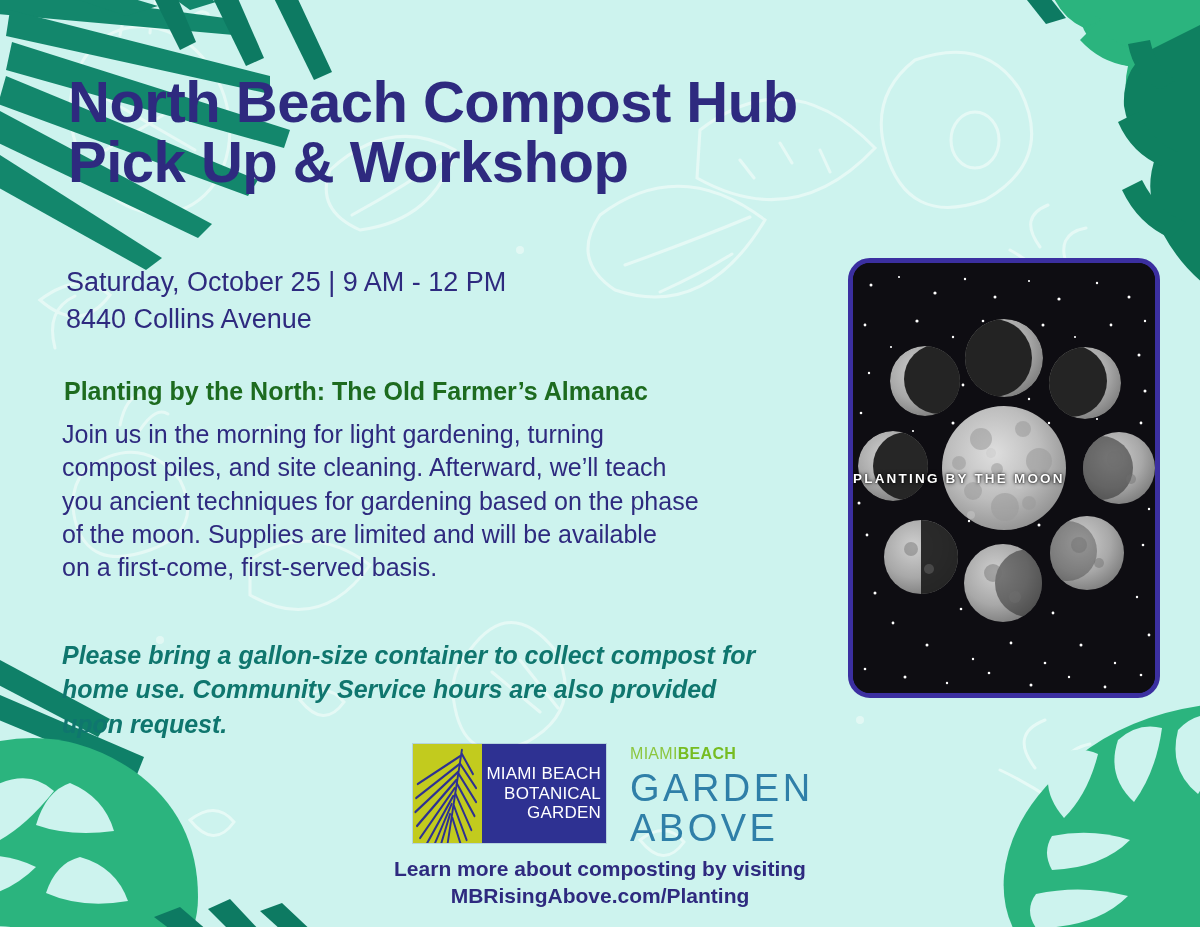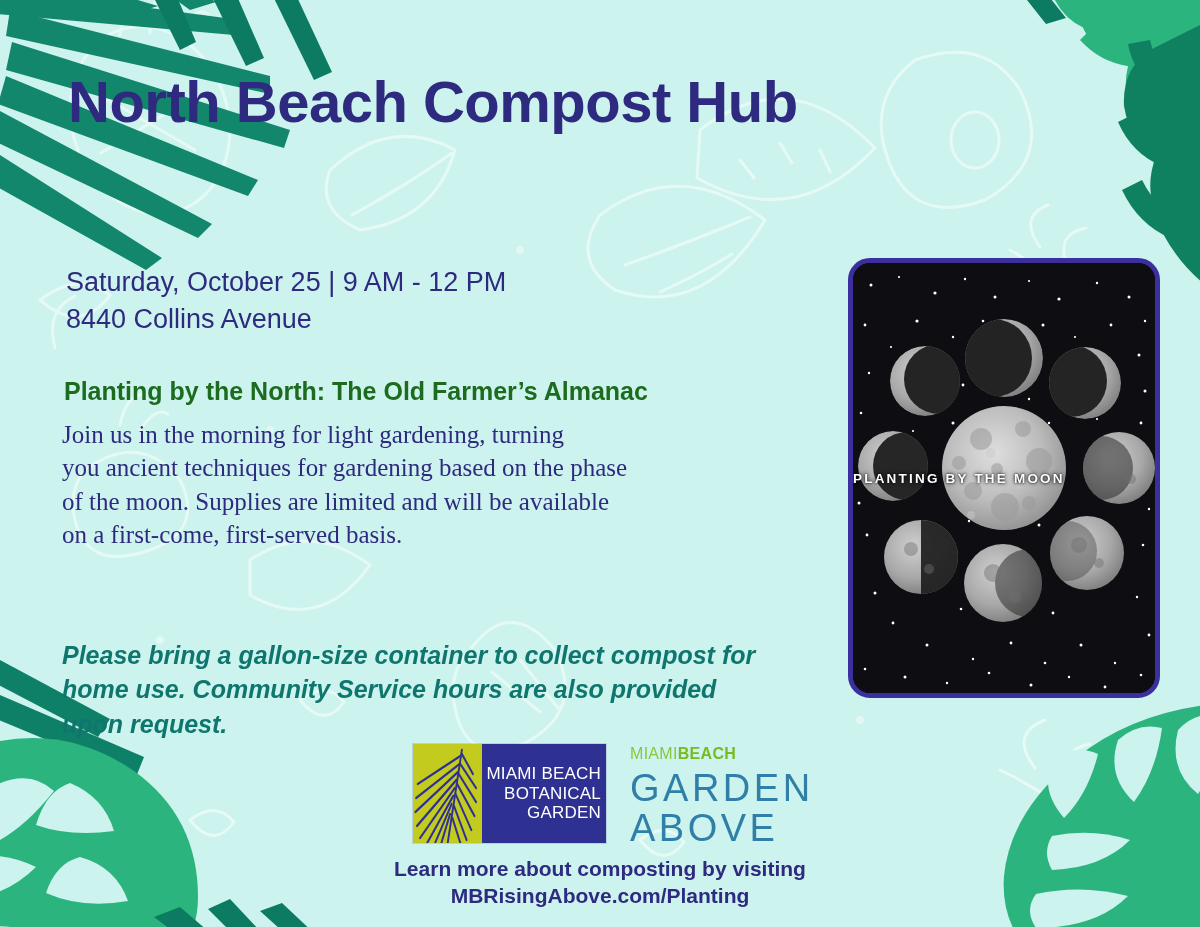--- a/index.html
+++ b/index.html
@@ -64,21 +64,21 @@
   }
 
   .body-copy {
     position:absolute;
     left:62px; top:418px;
     width:790px;
     color:#2e2a7f;
     font-size:25px;
     line-height:1.33;
   }
-  .body-copy .bl { display:block; white-space:nowrap;font-family:Liberation Serif, serif; }
+  .body-copy .bl { display:block; white-space:nowrap; }
 
   .note {
     position:absolute;
     left:62px; top:638px;
     width:790px;
     color:#0f766e;
     font-size:25px;
     font-weight:bold;
     font-style:italic;
     line-height:1.37;
@@ -300,31 +300,33 @@
       <path d="M322 54 q-4 46 -24 78 q-30 -24 -20 -64 q18 -20 44 -14 z"></path>
       <path d="M152 174 q40 -8 78 4 q-28 28 -78 30 q-10 -18 0 -34 z"></path>
       <path d="M136 232 q46 -10 92 2 q-32 32 -92 32 q-12 -18 0 -34 z"></path>
     </g>
   </svg>
 
   <div class="content">
 
     <h1 class="title">
       <span class="line">North Beach Compost Hub</span>
+      <span class="line">Pick Up &amp; Workshop</span>
     </h1>
 
     <div class="when">
       <span class="row">Saturday, October 25 | 9 AM - 12 PM</span>
       <span class="row">8440 Collins Avenue</span>
     </div>
 
     <h2 class="subhead">Planting by the North: The Old Farmer’s Almanac</h2>
 
     <div class="body-copy">
       <span class="bl">Join us in the morning for light gardening, turning</span>
+      <span class="bl">compost piles, and site cleaning. Afterward, we’ll teach</span>
       <span class="bl">you ancient techniques for gardening based on the phase</span>
       <span class="bl">of the moon. Supplies are limited and will be available</span>
       <span class="bl">on a first-come, first-served basis.</span>
     </div>
 
     <div class="note">
       <span class="bl">Please bring a gallon-size container to collect compost for</span>
       <span class="bl">home use. Community Service hours are also provided</span>
       <span class="bl">upon request.</span>
     </div>

